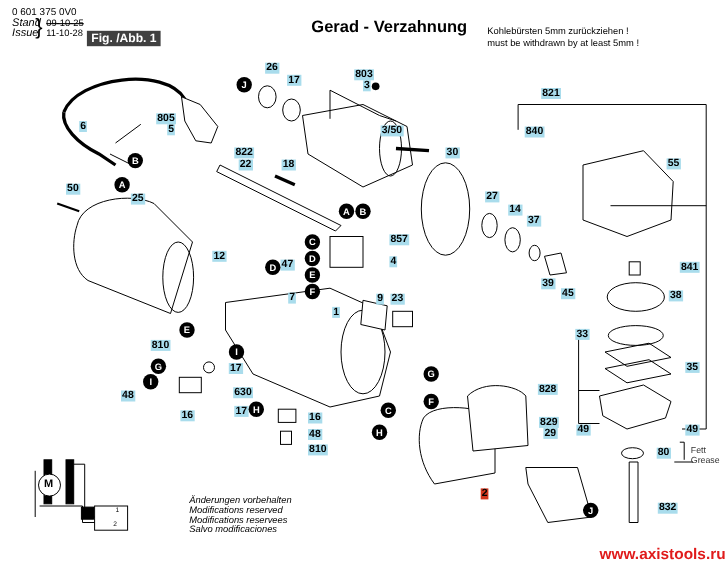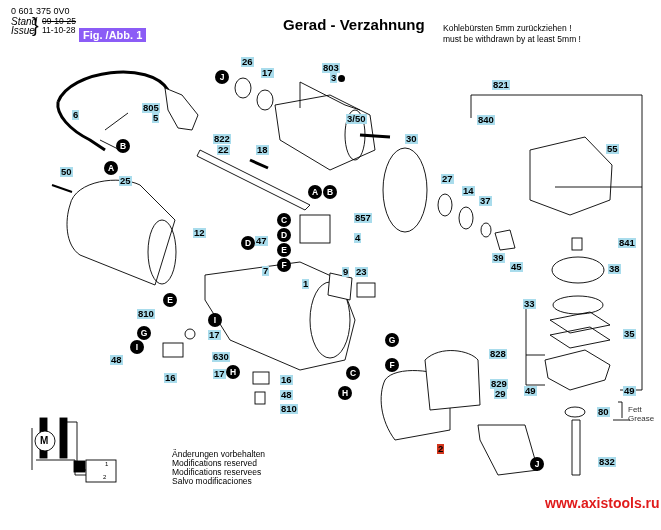--- a/index.html
+++ b/index.html
@@ -3,28 +3,28 @@
 <meta charset="utf-8">
 <style>
   html,body{margin:0;padding:0;background:#fff;}
   body{width:661px;height:530px;position:relative;overflow:hidden;font-family:"Liberation Sans",sans-serif;color:#000;}
   .abs{position:absolute;}
   .hdr-code{left:11px;top:6px;font-size:9px;}
   .stand{left:11px;top:17px;font-size:10px;line-height:9px;font-style:italic;}
   .brace{left:32px;top:15px;font-size:20px;line-height:20px;font-weight:300;}
   .dates{left:42px;top:17px;font-size:8.5px;line-height:9px;}
   .dates .old{text-decoration:line-through;}
-  .figbox{left:79px;top:28px;background:#8b5cf6;color:#fff;font-weight:bold;font-size:11px;padding:1px 4px;}
+  .figbox{left:79px;top:28px;background:#404040;color:#fff;font-weight:bold;font-size:11px;padding:1px 4px;}
   .title{left:283px;top:16px;font-size:15px;font-weight:bold;}
   .note{left:443px;top:23px;font-size:8.5px;line-height:11px;}
   .note .dot{display:inline-block;width:8px;height:8px;border-radius:50%;background:#000;margin-left:-12px;margin-right:4px;vertical-align:-1px;}
   .lbl{position:absolute;background:#a9dcec;font-weight:bold;font-size:9.5px;line-height:10px;padding:0 1px;color:#000;}
   .lbl.red{background:#d2361d;color:#000;}
   .circ{position:absolute;width:14px;height:14px;border-radius:50%;background:#000;color:#fff;font-weight:bold;font-size:8.5px;line-height:14px;text-align:center;}
-  .mods{left:172px;top:450px;font-size:8.5px;line-height:9px;}
+  .mods{left:172px;top:450px;font-size:8.5px;line-height:9px;font-style:italic;}
   .url{left:545px;top:495px;font-size:14px;font-weight:bold;color:#e01b1b;}
   .fett{left:628px;top:405px;font-size:8px;line-height:9px;color:#333;}
   svg.draw{position:absolute;left:0;top:0;}
 </style>
 </head>
 <body>
 
 <div class="abs hdr-code">0 601 375 0V0</div>
 <div class="abs stand">
   <div>Stand</div>

